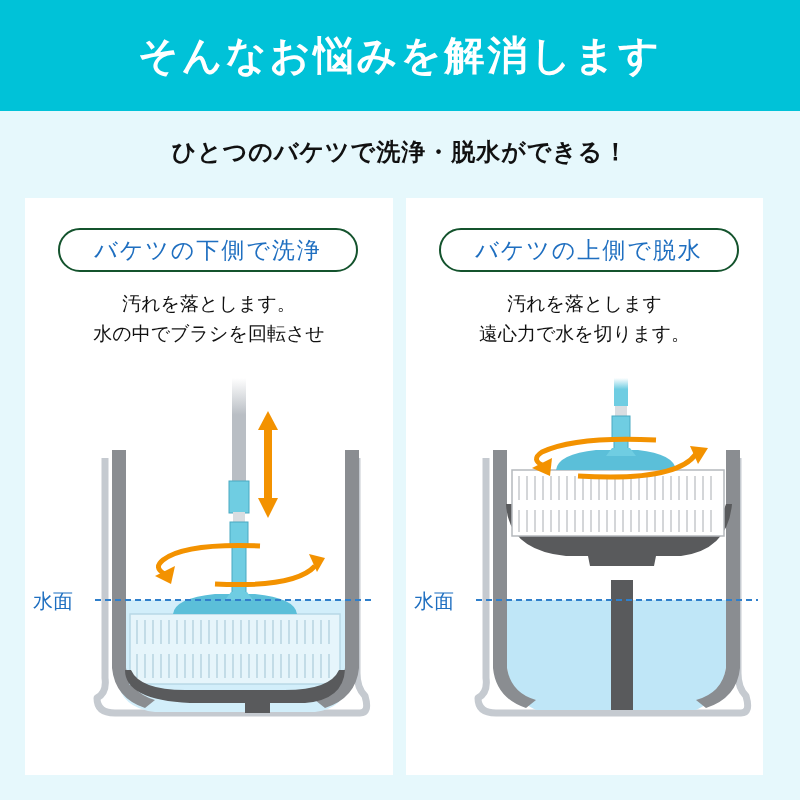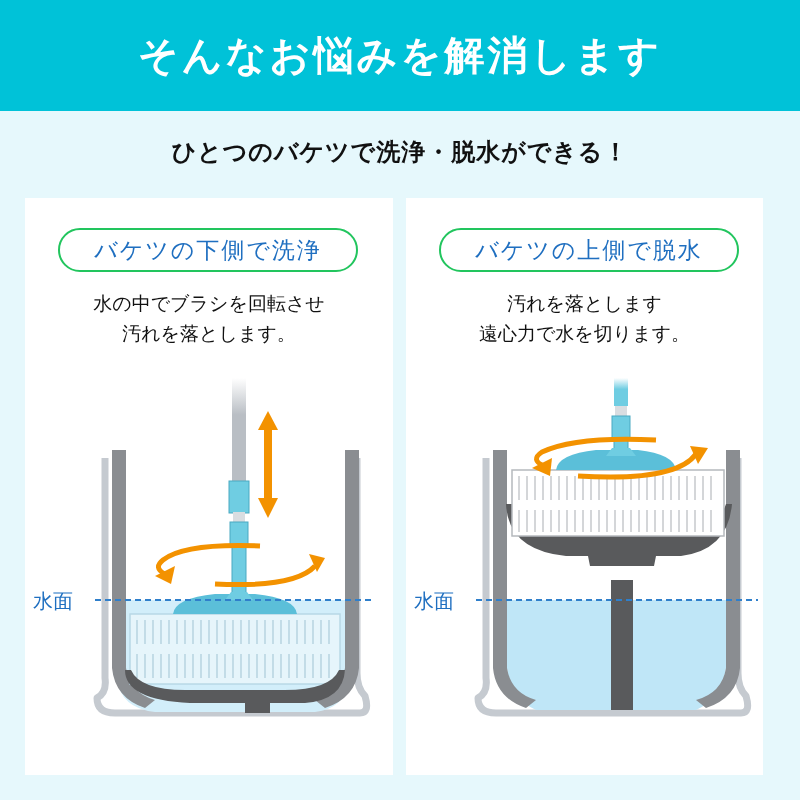--- a/index.html
+++ b/index.html
@@ -3,39 +3,39 @@
 <meta charset="utf-8">
 <style>
   html, body { margin:0; padding:0; }
   body { width:800px; height:800px; overflow:hidden; background:#e6f8fc; font-family:"DejaVu Sans", sans-serif; position:relative; }
   .header { position:absolute; left:0; top:0; width:800px; height:111px; background:#00c2d8; display:flex; align-items:center; justify-content:center; }
   .header h1 { margin:4px; color:#fff; font-size:40px; font-weight:bold; letter-spacing:3px; }
   .subtitle { position:absolute; left:0; top:136px; width:800px; text-align:center; font-size:24px; font-weight:bold; color:#111; letter-spacing:1px; }
   .panel { position:absolute; top:198px; height:577px; background:#fff; }
   .panel.left { left:25px; width:368px; }
   .panel.right { left:406px; width:357px; }
-  .pill { position:absolute; top:30px; left:33px; width:300px; height:44px; border:2px solid #22c55e; border-radius:24px; display:flex; align-items:center; justify-content:center; color:#1f6fc0; font-size:23px; letter-spacing:2px; box-sizing:border-box; }
+  .pill { position:absolute; top:30px; left:33px; width:300px; height:44px; border:2px solid #14532d; border-radius:24px; display:flex; align-items:center; justify-content:center; color:#1f6fc0; font-size:23px; letter-spacing:2px; box-sizing:border-box; }
   .desc { position:absolute; top:90px; left:0; width:100%; text-align:center; font-size:19px; line-height:30px; color:#111; }
   .illus { position:absolute; left:0; top:180px; }
   .water-label { font-family:"DejaVu Sans", sans-serif; font-size:20px; fill:#1f6fc0; }
 </style>
 </head>
 <body>
 
 <div class="header">
   <h1>そんなお悩みを解消します</h1>
 </div>
 
 <div class="subtitle">ひとつのバケツで洗浄・脱水ができる！</div>
 
 <div class="panel left">
   <div class="pill">バケツの下側で洗浄</div>
   <div class="desc">
+    <div>汚れを落とします。</div>
     <div>水の中でブラシを回転させ</div>
-    <div>汚れを落とします。</div>
   </div>
   <svg class="illus" width="368" height="397" viewBox="0 0 368 397">
     <defs>
       <linearGradient id="poleFadeL" x1="0" y1="0" x2="0" y2="1">
         <stop offset="0" stop-color="#ffffff"></stop>
         <stop offset="0.35" stop-color="#b9bec4"></stop>
         <stop offset="1" stop-color="#b9bec4"></stop>
       </linearGradient>
     </defs>
 

